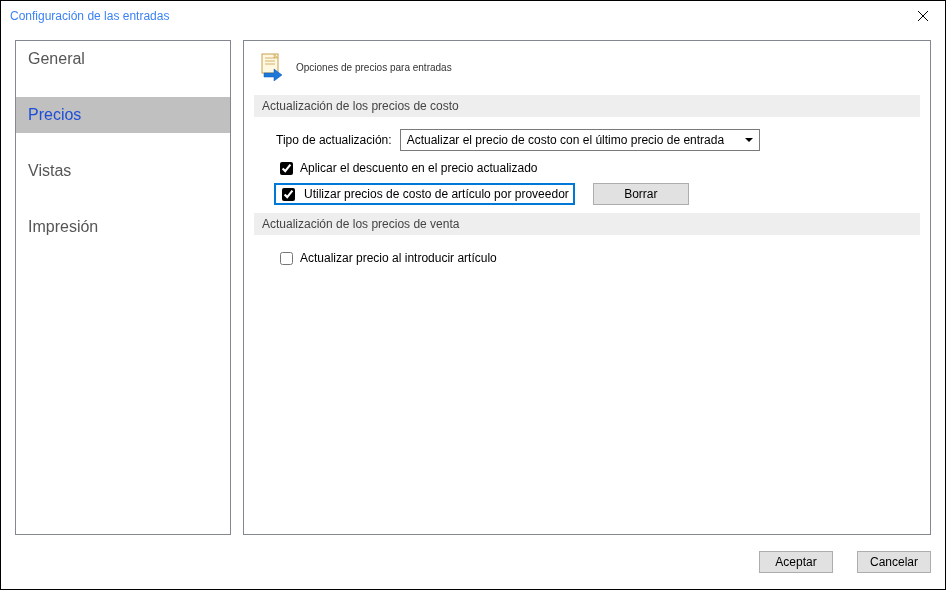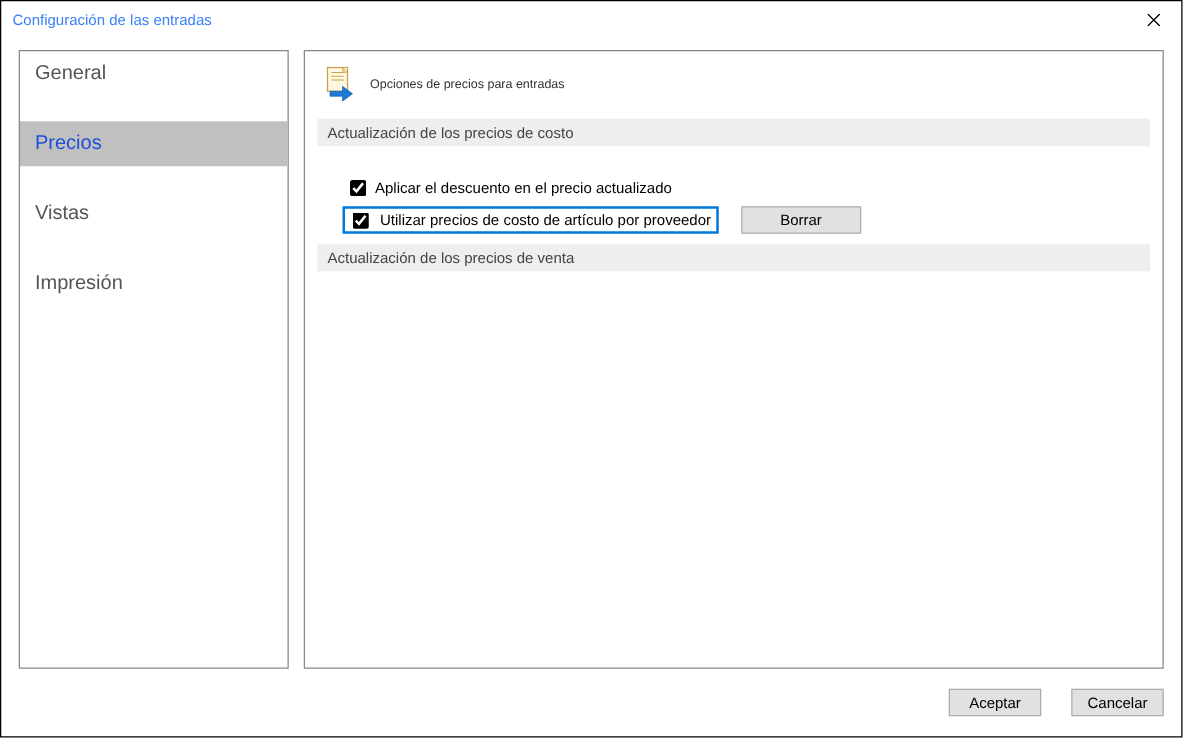--- a/index.html
+++ b/index.html
@@ -15,21 +15,21 @@
     .sidebar { width: 216px; border: 1px solid #828790; background: #fff; display: flex; flex-direction: column; font-size: 16px; gap: 20px; }
     .sidebar-item { height: 36px; display: flex; align-items: center; padding-left: 12px; color: #555; cursor: pointer; }
     .sidebar-item.active { background: #c0c0c0; color: #1d4ed8; }
 
     .main { flex: 1; border: 1px solid #828790; background: #fff; padding: 12px 10px 10px 10px; }
 
     .page-header { display: flex; align-items: center; gap: 10px; margin-bottom: 14px; margin-left: 4px; }
     .header-icon { width: 28px; height: 28px; display: flex; align-items: center; justify-content: center; }
     .page-title { font-size: 10px; color: #333; }
 
-    .section-title { background: #eeeeee; color: #444; font-size: 12px; padding: 4px 8px; margin-bottom: 22px; }
+    .section-title { background: #eeeeee; color: #444; font-size: 12px; padding: 4px 8px; margin-bottom: 12px; }
     .section-body { padding-left: 22px; margin-bottom: 8px; }
 
     .form-row { display: flex; align-items: center; gap: 8px; margin-bottom: 6px; }
     .label { color: #000; }
 
     .select { width: 360px; height: 22px; border: 1px solid #7a7a7a; background: #fff; display: flex; align-items: center; padding: 0 6px; position: relative; cursor: pointer; }
     .select::after { content: ""; position: absolute; right: 6px; top: 50%; margin-top: -2px; border-left: 4px solid transparent; border-right: 4px solid transparent; border-top: 4px solid #000; }
 
     .checkbox-row { display: flex; align-items: center; gap: 4px; margin-bottom: 4px; height: 22px; }
     .cb { width: 13px; height: 13px; accent-color:#000; cursor:pointer; }
@@ -70,35 +70,47 @@
           <line x1="7" y1="8" x2="17" y2="8" stroke="#c8a050" stroke-width="0.8"></line>
           <line x1="7" y1="11" x2="17" y2="11" stroke="#c8a050" stroke-width="0.8"></line>
           <path d="M6 20 L16 20 L16 16 L24 22 L16 28 L16 24 L6 24 Z" fill="#1e78d7" stroke="#0a5bb0" stroke-width="0.5"></path>
         </svg>
       </span>
       <span class="page-title">Opciones de precios para entradas</span>
     </div>
 
     <div class="section-title">Actualización de los precios de costo</div>
     <div class="section-body">
+      <div class="form-row">
+        <span class="label">Tipo de actualización:</span>
+        <div class="select">
+          <span>Actualizar el precio de costo con el último precio de entrada</span>
+        </div>
+      </div>
 
       <div class="checkbox-row">
         <input type="checkbox" class="cb" checked="" style="">
         <span class="label">Aplicar el descuento en el precio actualizado</span>
       </div>
 
       <div class="checkbox-row">
         <span class="highlighted">
           <input type="checkbox" class="cb" checked="" style="">
           <span class="label" style="margin-left:6px">Utilizar precios de costo de artículo por proveedor</span>
         </span>
         <span class="btn">Borrar</span>
       </div>
     </div>
 
     <div class="section-title">Actualización de los precios de venta</div>
+    <div class="section-body">
+      <div class="checkbox-row">
+        <input type="checkbox" class="cb" style="">
+        <span class="label">Actualizar precio al introducir artículo</span>
+      </div>
+    </div>
   </div>
 </div>
 
 <div class="footer">
   <span class="btn">Aceptar</span>
   <span class="btn">Cancelar</span>
 </div>
 
 </body></html>

